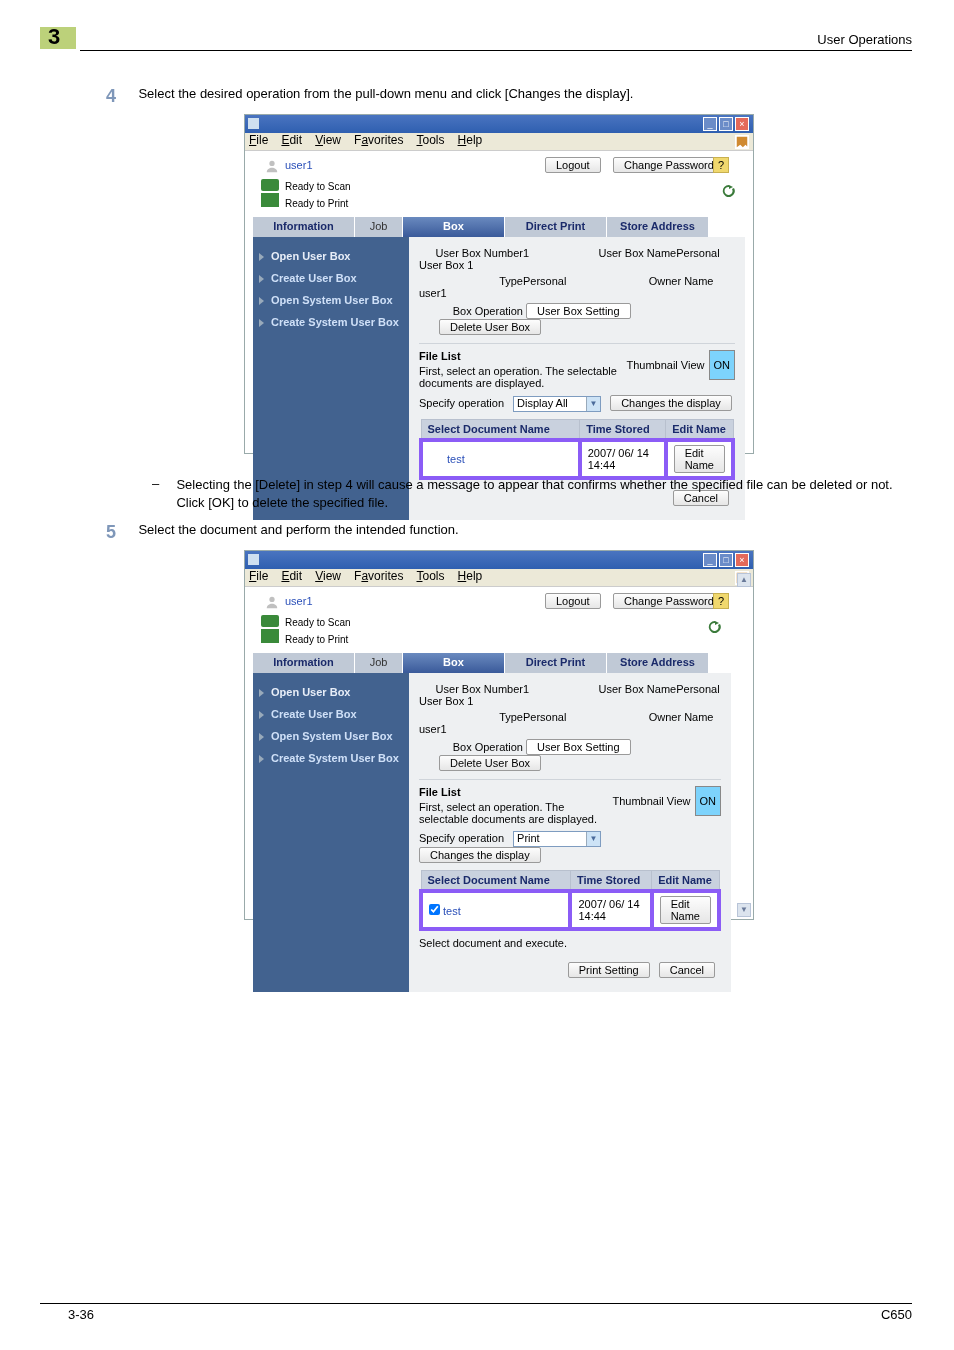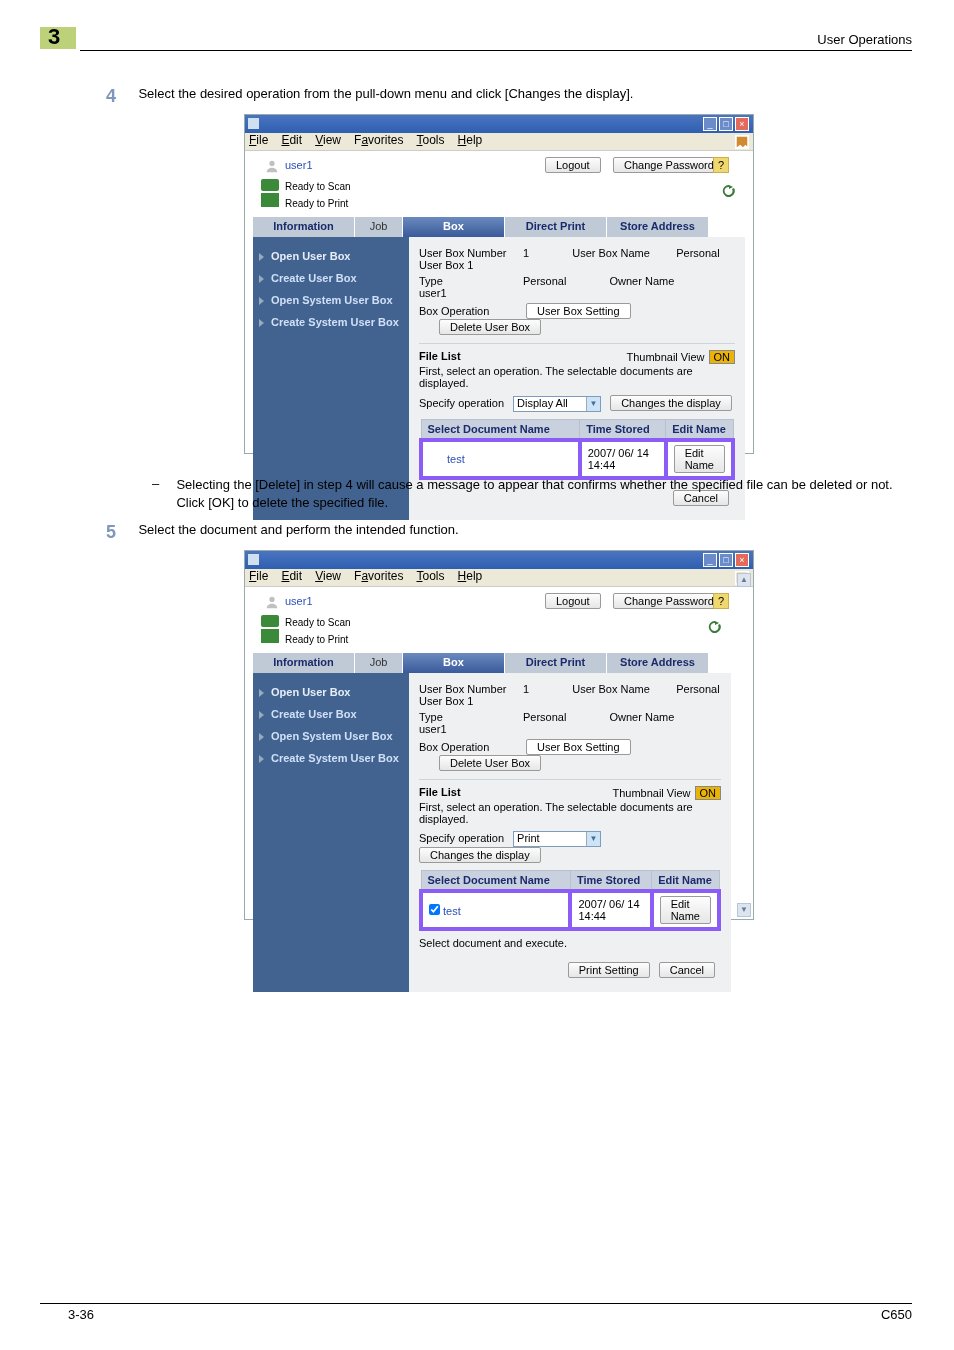--- a/index.html
+++ b/index.html
@@ -53,27 +53,27 @@
   .tcell { display:inline-block; }
 
   .body-row { display:flex; }
   .sidebar { width:156px; background:#42628f; padding:8px 0 20px 0; }
   .side-item { padding:5px 8px 5px 18px; font-size:11px; color:#cfe0f8; position:relative; font-weight:bold; }
   .side-item .tri { position:absolute; left:6px; top:8px; width:0; height:0; border-top:4px solid transparent; border-bottom:4px solid transparent; border-left:5px solid #9ab; }
   .side-light { color:#e8eef8; }
 
   .main { flex:1; background:#eef0f2; padding:8px 10px 10px 10px; }
   .info-line { font-size:11px; padding:2px 0; }
-  .info-line .lab { display:inline-block; width:104px; }
+  .info-line .lab { display:inline-block; width:104px;text-align:right; }
   .ub-setting { display:inline-block; background:#fff; border:1px solid #9a9a9a; padding:1px 10px; font-size:11px; border-radius:2px; }
   .del-btn { display:inline-block; background: linear-gradient(#fdfdfd,#e6e6e6); border:1px solid #9a9a9a; padding:1px 10px; font-size:11px; border-radius:2px; }
   .hr { border-top:1px solid #cfd4da; margin:6px 0; }
   .fl-head { font-weight:bold; font-size:11px; }
   .thumb { float:right; font-size:11px; }
-  .thumb .on { display:inline-block; border:1px solid #888; padding:0 4px; background:#eab308; margin-left:4px;text-align:right; }
+  .thumb .on { display:inline-block; border:1px solid #888; padding:8px 4px; background:#7dd3fc; margin-left:4px;text-align:right; }
   .note { font-size:11px; padding:3px 0; }
   .spec-row { font-size:11px; padding:3px 0; }
   .select { display:inline-block; width:88px; height:16px; background:#fff; border:1px solid #7e9cc0; position:relative; font-size:11px; padding-left:3px; margin:0 6px; }
   .select .arrow { position:absolute; right:0; top:0; width:14px; height:14px; background:#cde3f6; border-left:1px solid #9ab; text-align:center; line-height:14px; color:#4a6a9a; font-size:8px; }
   .chg-btn { display:inline-block; background: linear-gradient(#fdfdfd,#e6e6e6); border:1px solid #9a9a9a; padding:1px 10px; font-size:11px; border-radius:2px; }
 
   .tbl { width:100%; border-collapse:collapse; font-size:11px; margin-top:4px; }
   .tbl th { background:#c9d1de; text-align:left; padding:3px 6px; font-weight:bold; border:1px solid #b8c0ce; color:#1a2a6a; }
   .tbl td { background:#fff; padding:3px 6px; border:4px solid #8b5cf6; }
   .edit-btn { display:inline-block; background: linear-gradient(#fdfdfd,#e6e6e6); border:1px solid #9a9a9a; padding:1px 10px; font-size:11px; border-radius:2px; }

